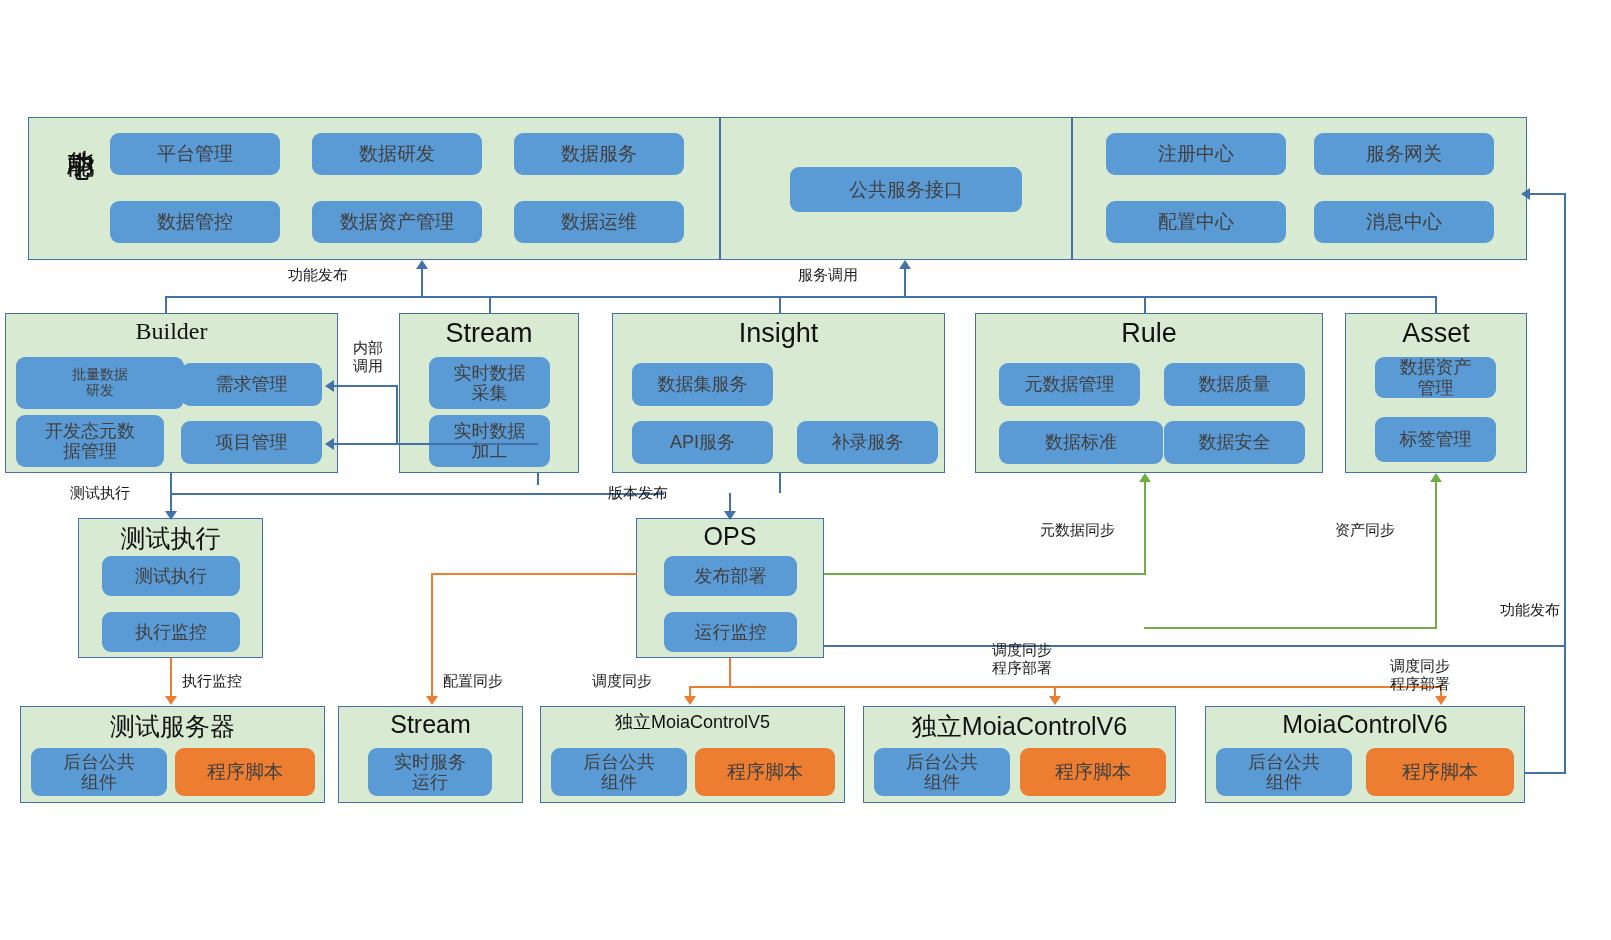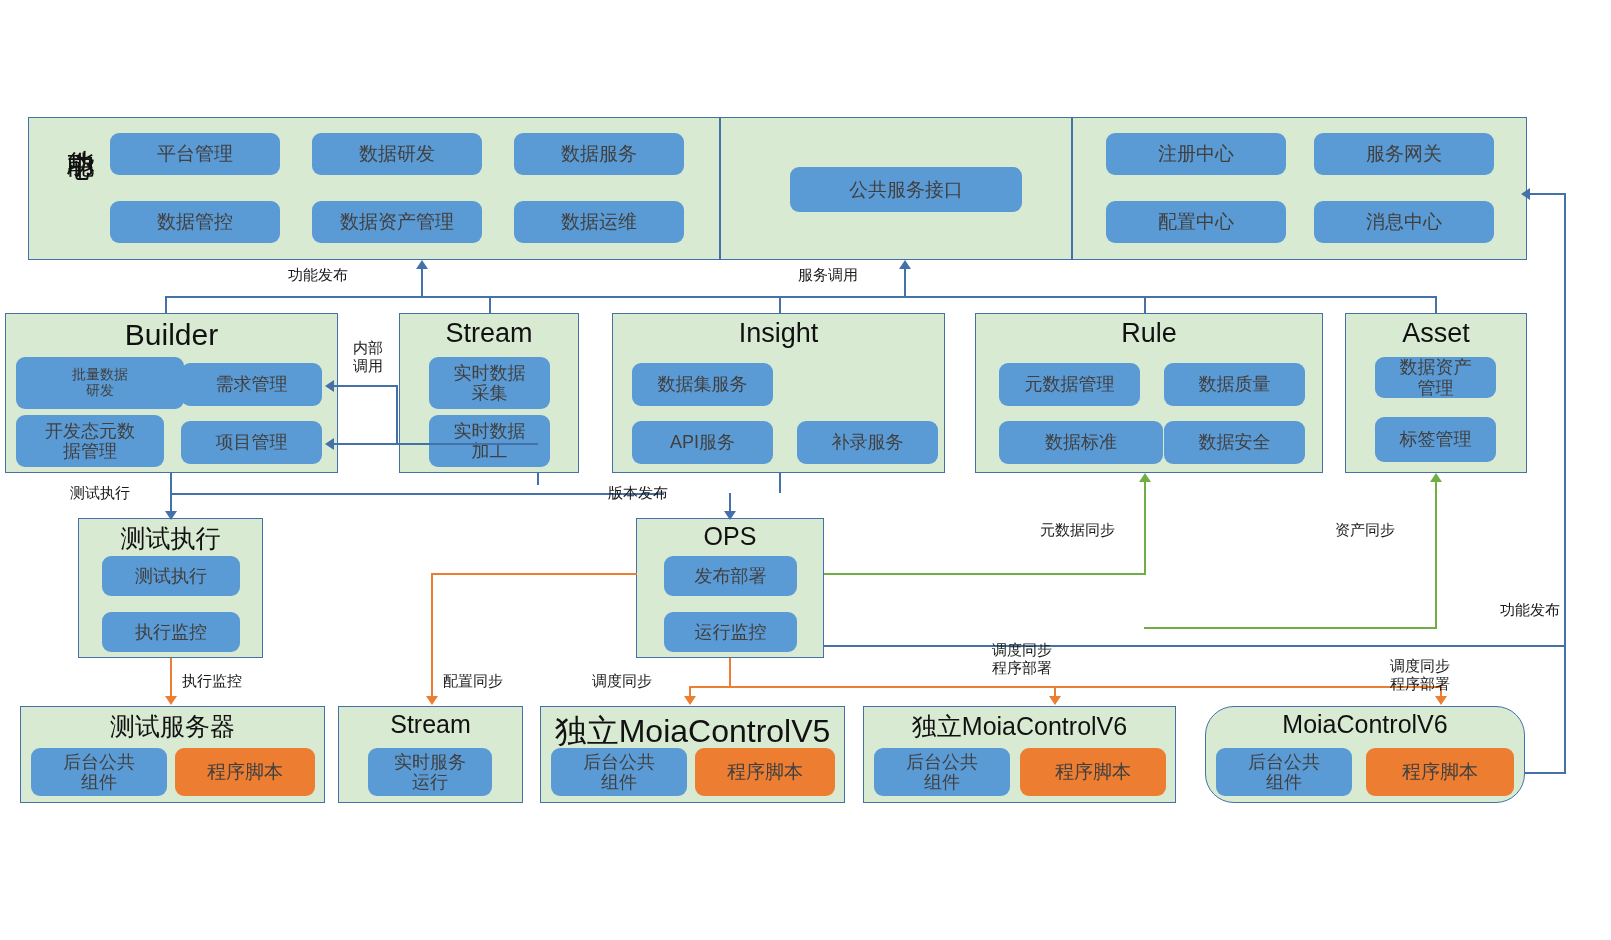--- a/index.html
+++ b/index.html
@@ -58,21 +58,21 @@
   <div class="grp" style="left:720px;top:117px;width:352px;height:143px;"></div>
   <div class="chip" style="left:790px;top:167px;width:232px;height:45px;font-size:19px;">公共服务接口</div>
 
   <div class="grp" style="left:1072px;top:117px;width:455px;height:143px;"></div>
   <div class="chip" style="left:1106px;top:133px;width:180px;height:42px;font-size:19px;">注册中心</div>
   <div class="chip" style="left:1314px;top:133px;width:180px;height:42px;font-size:19px;">服务网关</div>
   <div class="chip" style="left:1106px;top:201px;width:180px;height:42px;font-size:19px;">配置中心</div>
   <div class="chip" style="left:1314px;top:201px;width:180px;height:42px;font-size:19px;">消息中心</div>
 
   <div class="grp" style="left:5px;top:313px;width:333px;height:160px;">
-    <div class="grp-title" style="top:4px;font-size:30px;">Builder</div>
+    <div class="grp-title" style="top:4px;font-size:24px;font-family:Liberation Serif, serif;">Builder</div>
   </div>
   <div class="chip" style="left:16px;top:357px;width:168px;height:52px;font-size:14px;white-space:pre-line;">批量数据
 研发</div>
   <div class="chip" style="left:181px;top:363px;width:141px;height:43px;font-size:18px;white-space:pre-line;">需求管理</div>
   <div class="chip" style="left:16px;top:415px;width:148px;height:52px;font-size:18px;white-space:pre-line;">开发态元数
 据管理</div>
   <div class="chip" style="left:181px;top:421px;width:141px;height:43px;font-size:18px;white-space:pre-line;">项目管理</div>
 
   <div class="grp" style="left:399px;top:313px;width:180px;height:160px;">
     <div class="grp-title" style="top:4px;font-size:27px;">Stream</div>
@@ -123,34 +123,34 @@
 组件</div>
   <div class="chip orange" style="left:175px;top:748px;width:140px;height:48px;font-size:19px;">程序脚本</div>
 
   <div class="grp" style="left:338px;top:706px;width:185px;height:97px;">
     <div class="grp-title" style="top:3px;font-size:25px;">Stream</div>
   </div>
   <div class="chip" style="left:368px;top:748px;width:124px;height:48px;font-size:18px;white-space:pre-line;">实时服务
 运行</div>
 
   <div class="grp" style="left:540px;top:706px;width:305px;height:97px;">
-    <div class="grp-title" style="top:3px;font-size:32px;">独立MoiaControlV5</div>
+    <div class="grp-title" style="top:3px;font-size:18px;">独立MoiaControlV5</div>
   </div>
   <div class="chip" style="left:551px;top:748px;width:136px;height:48px;font-size:18px;white-space:pre-line;">后台公共
 组件</div>
   <div class="chip orange" style="left:695px;top:748px;width:140px;height:48px;font-size:19px;">程序脚本</div>
 
   <div class="grp" style="left:863px;top:706px;width:313px;height:97px;">
     <div class="grp-title" style="top:3px;font-size:25px;">独立MoiaControlV6</div>
   </div>
   <div class="chip" style="left:874px;top:748px;width:136px;height:48px;font-size:18px;white-space:pre-line;">后台公共
 组件</div>
   <div class="chip orange" style="left:1020px;top:748px;width:146px;height:48px;font-size:19px;">程序脚本</div>
 
-  <div class="grp" style="left:1205px;top:706px;width:320px;height:97px;border-radius:29px;">
+  <div class="grp" style="left:1205px;top:706px;width:320px;height:97px;">
     <div class="grp-title" style="top:3px;font-size:25px;">MoiaControlV6</div>
   </div>
   <div class="chip" style="left:1216px;top:748px;width:136px;height:48px;font-size:18px;white-space:pre-line;">后台公共
 组件</div>
   <div class="chip orange" style="left:1366px;top:748px;width:148px;height:48px;font-size:19px;">程序脚本</div>
 
   <div class="ln h" style="left:165px;top:296px;width:1271px;"></div>
 
   <div class="ln v" style="left:165px;top:296px;height:18px;"></div>
   <div class="ln v" style="left:489px;top:296px;height:18px;"></div>

